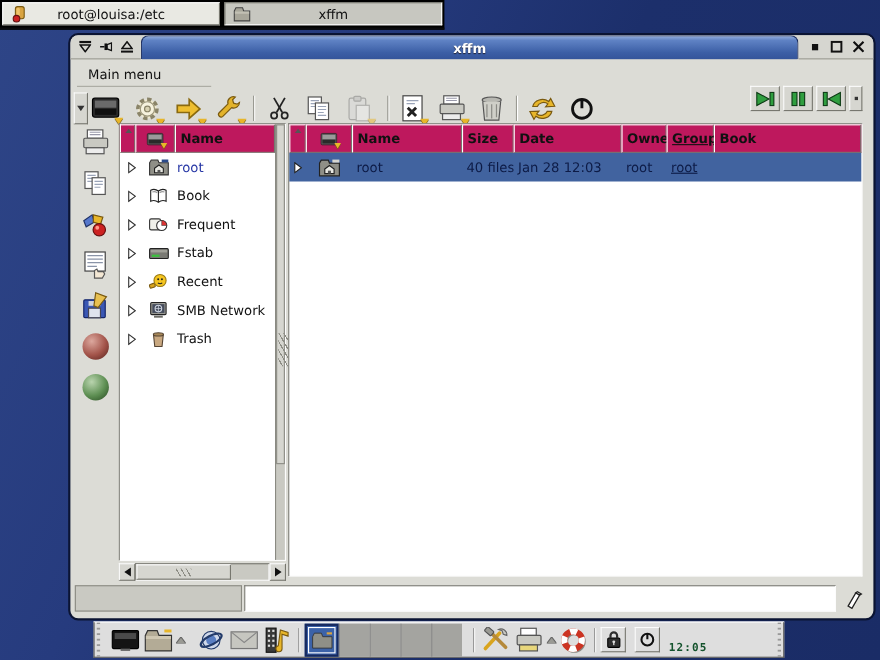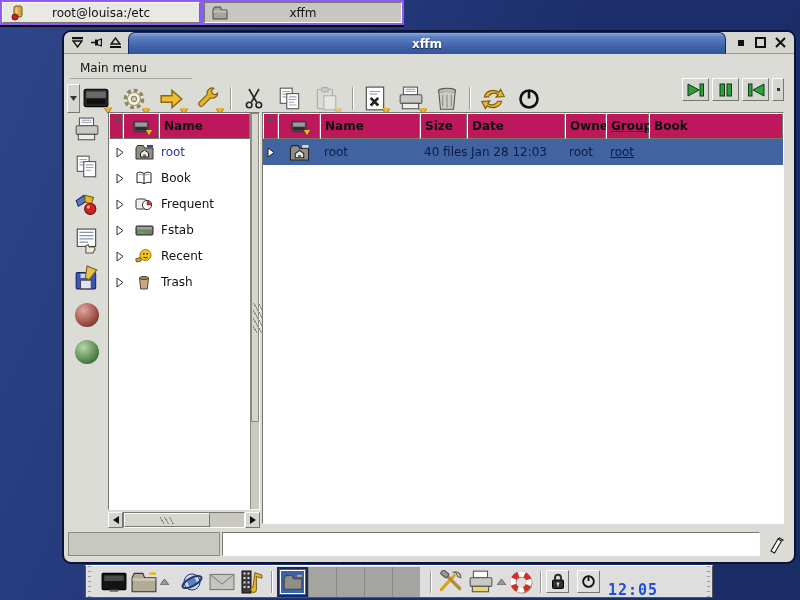--- a/index.html
+++ b/index.html
@@ -11,21 +11,21 @@
     position:relative;
   }
   .raised { border-top:1px solid #fcfcfc; border-left:1px solid #fcfcfc;
             border-right:1px solid #77776f; border-bottom:1px solid #77776f; }
   .sunken { border-top:1px solid #77776f; border-left:1px solid #77776f;
             border-right:1px solid #fcfcfc; border-bottom:1px solid #fcfcfc; }
   .hatch { background:repeating-linear-gradient(60deg,transparent 0 3px,#8d8d85 3px 4px); }
 
   
   .taskbar { position:absolute; left:0; top:0; width:404px; height:27px;
-             background:#8b5cf6; border-bottom:2px solid #0a0a0c; display:flex; gap:4px; padding:2px 2px; }
+             background:#000000; border-bottom:2px solid #0a0a0c; display:flex; gap:4px; padding:2px 2px; }
   .taskbtn { flex:1; display:flex; align-items:center; background:#e9e9e3; position:relative; }
   .taskbtn.pressed { background:#c7c7c0; border-top:1px solid #77776f; border-left:1px solid #77776f;
                      border-right:1px solid #fcfcfc; border-bottom:1px solid #fcfcfc; }
   .taskbtn .ticon { width:18px; height:18px; margin-left:6px; flex:none; }
   .taskbtn .tlabel { flex:1; text-align:center; margin-right:24px; }
 
   
   .win { position:absolute; left:62px; top:30px; width:734px; height:534px;
          background:#dcdcd6; border:2px solid #0b1433; border-radius:9px; }
   .win-inner { position:absolute; inset:0; border-radius:7px; overflow:hidden; }
@@ -133,21 +133,21 @@
   .pitem { width:30px; height:28px; display:flex; align-items:center; justify-content:center; flex:none; }
   .parrow { width:10px; flex:none; display:flex; justify-content:center; }
   .psep { width:2px; height:22px; flex:none; margin:0 4px;
           border-left:1px solid #999; border-right:1px solid #fff; }
   .pager { display:flex; flex:none; height:30px; }
   .pgbtn { width:31px; height:30px; background:#3c62a8; border:2px solid #16295e; outline:1px solid #fff; outline-offset:-4px;
            display:flex; align-items:center; justify-content:center; flex:none; }
   .pgslot { width:28px; height:30px; background:#a4a4a0; border-left:1px solid #888; flex:none; }
   .sqbtn { width:23px; height:23px; background:#dedede; display:flex; align-items:center; justify-content:center; flex:none; }
   .clock { font-family:"DejaVu Sans Mono","Liberation Mono",monospace; font-weight:bold;
-           font-size:15px; letter-spacing:1px; color:#1d4ed8; margin-left:8px; flex:none;margin-top:16px; }
+           font-size:10px; letter-spacing:1px; color:#14532d; margin-left:8px; flex:none;margin-top:16px; }
   .sp { flex:none; }
 
   .dlarrow { position:absolute; right:-3px; bottom:-2px; width:0; height:0;
              border-left:4px solid transparent; border-right:4px solid transparent;
              border-top:6px solid #e8b62a; filter:drop-shadow(0 1px 0 #7a5a10); }
   .relwrap { position:relative; display:inline-flex; }
 </style>
 </head>
 <body>
 
@@ -508,20 +508,37 @@
               </span>
           <span class="rlabel">Recent</span>
         </div>
         <div class="trow">
           <span class="exp">
                 <svg width="8" height="11" viewBox="0 0 8 11">
                   <path d="M1 1 L7 5.5 1 10 z" fill="#fff" stroke="#333"></path>
                 </svg>
               </span>
           <span class="ric">
+                <svg width="18" height="16" viewBox="0 0 18 16">
+                  <rect x="2" y="1" width="14" height="11" rx="1" fill="#9a9a94" stroke="#222"></rect>
+                  <rect x="3.5" y="2.5" width="11" height="8" fill="#454c5c"></rect>
+                  <circle cx="9" cy="6.5" r="3" fill="none" stroke="#cdd4e0"></circle>
+                  <path d="M6 6.5 h6 M9 3.5 v6" stroke="#cdd4e0" stroke-width=".7"></path>
+                  <rect x="5" y="13" width="8" height="1.8" fill="#6a6a64"></rect>
+                </svg>
+              </span>
+          <span class="rlabel">SMB Network</span>
+        </div>
+        <div class="trow">
+          <span class="exp">
+                <svg width="8" height="11" viewBox="0 0 8 11">
+                  <path d="M1 1 L7 5.5 1 10 z" fill="#fff" stroke="#333"></path>
+                </svg>
+              </span>
+          <span class="ric">
                 <svg width="16" height="16" viewBox="0 0 16 16">
                   <path d="M3.5 4 h9 l-1.2 11 H4.7 z" fill="#c9a880" stroke="#554433"></path>
                   <ellipse cx="8" cy="4" rx="4.5" ry="1.5" fill="#a88858" stroke="#554433"></ellipse>
                 </svg>
               </span>
           <span class="rlabel">Trash</span>
         </div>
       </div>
     </div>
     <div class="vscroll">

